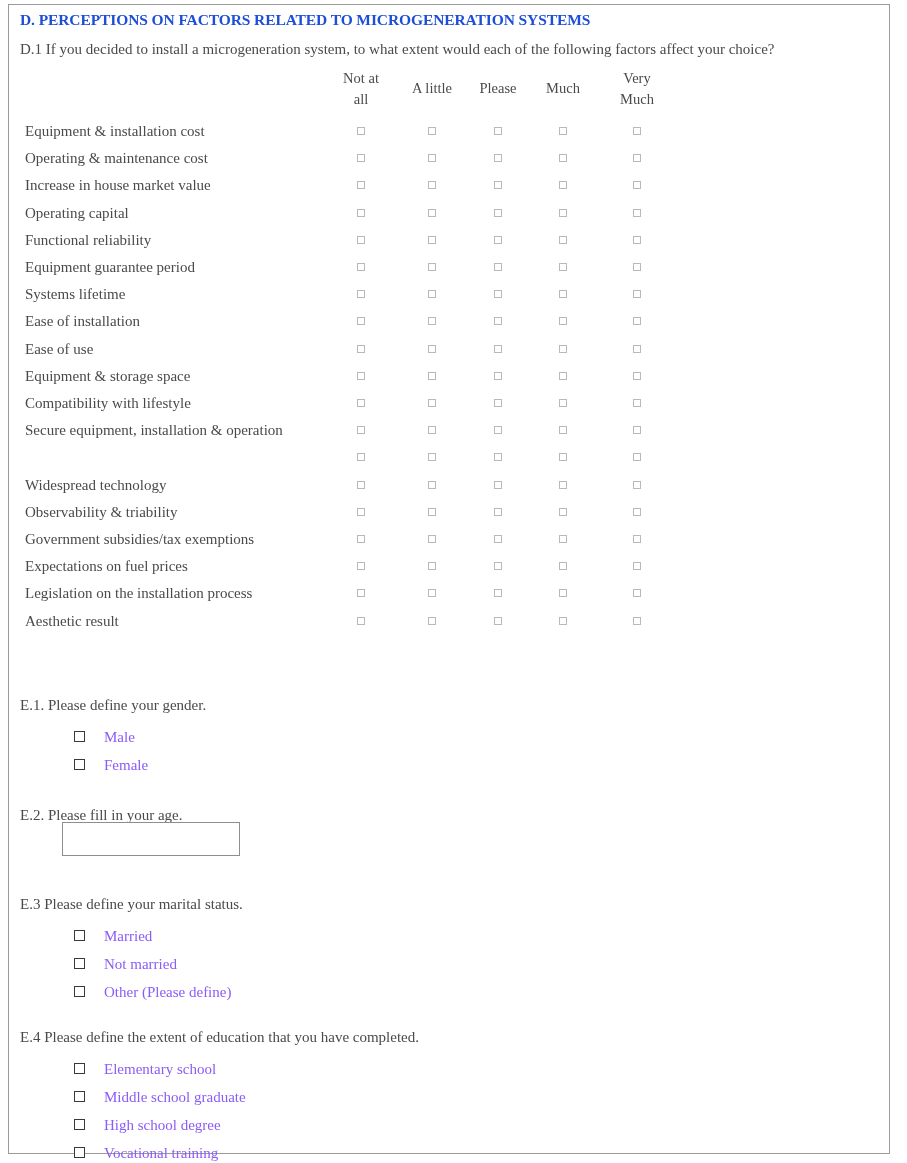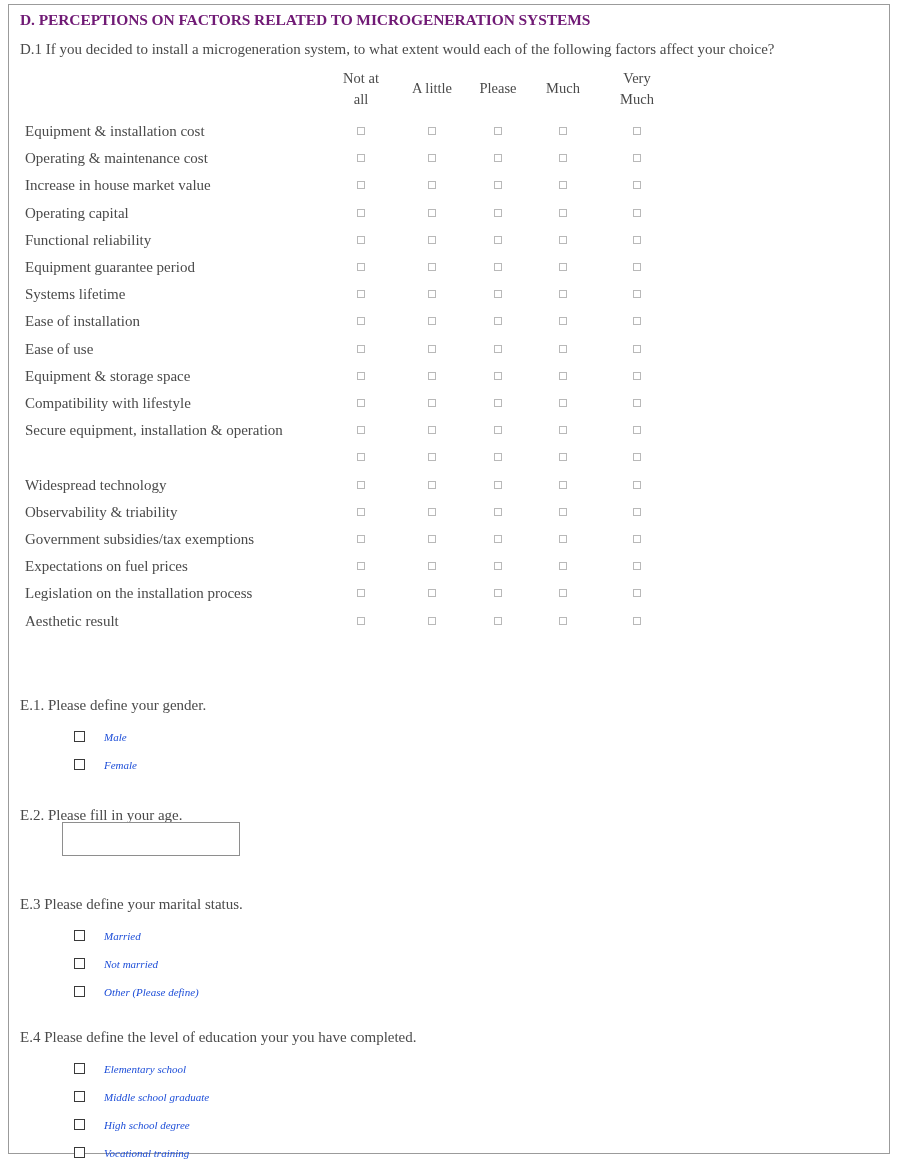--- a/index.html
+++ b/index.html
@@ -32,21 +32,21 @@
     border: 1px solid #9b9b9b;
     box-sizing: border-box;
     background: #ffffff;
   }
 
   
   .section-heading {
     position: absolute;
     font-weight: bold;
     font-size: 15.5px;
-    color: #701a75;
+    color: #1d4ed8;
     letter-spacing: -0.1px;
     white-space: nowrap;
   }
   #heading-d { left: 20px; top: 11px; }
   #heading-e { left: 20px; top: 664px; }
 
   .intro-question {
     position: absolute;
     left: 20px;
     top: 41px;
@@ -116,24 +116,23 @@
     border: 1px solid #3a3a3a;
     box-sizing: border-box;
     background: #ffffff;
     vertical-align: middle;
     position: relative;
     top: -1px;
   }
   .e-option-label {
     display: inline-block;
     margin-left: 19px;
-    font-size: 11px;
-    color: #1d4ed8;
+    font-size: 15px;
+    color: #8b5cf6;
     vertical-align: middle;
-    font-style: italic;
   }
 
   .age-input {
     position: absolute;
     left: 62px;
     top: 822px;
     width: 178px;
     height: 34px;
     border: 1px solid #8e8e8e;
     box-sizing: border-box;
@@ -333,19 +332,19 @@
   <div id="section-e-body">
       <div class="e-question" style="top: 696px;">E.1. Please define your gender.</div>
       <div class="e-option" style="top: 726px;"><span class="e-checkbox"></span><span class="e-option-label">Male</span></div>
       <div class="e-option" style="top: 754px;"><span class="e-checkbox"></span><span class="e-option-label">Female</span></div>
       <div class="e-question" style="top: 806px;">E.2. Please fill in your age.</div>
       <input type="text" class="age-input" placeholder="" style="">
       <div class="e-question" style="top: 895px;">E.3 Please define your marital status.</div>
       <div class="e-option" style="top: 925px;"><span class="e-checkbox"></span><span class="e-option-label">Married</span></div>
       <div class="e-option" style="top: 953px;"><span class="e-checkbox"></span><span class="e-option-label">Not married</span></div>
       <div class="e-option" style="top: 981px;"><span class="e-checkbox"></span><span class="e-option-label">Other (Please define)</span></div>
-      <div class="e-question" style="top: 1028px;">E.4 Please define the level of education your you have completed.</div>
+      <div class="e-question" style="top: 1028px;">E.4 Please define the extent of education that you have completed.</div>
       <div class="e-option" style="top: 1058px;"><span class="e-checkbox"></span><span class="e-option-label">Elementary school</span></div>
       <div class="e-option" style="top: 1086px; text-align: center;"><span class="e-checkbox"></span><span class="e-option-label">Middle school graduate</span></div>
       <div class="e-option" style="top: 1114px;"><span class="e-checkbox"></span><span class="e-option-label">High school degree</span></div>
       <div class="e-option" style="top: 1142px;"><span class="e-checkbox"></span><span class="e-option-label">Vocational training</span></div>
     </div>
 </div>
 
 </body></html>

